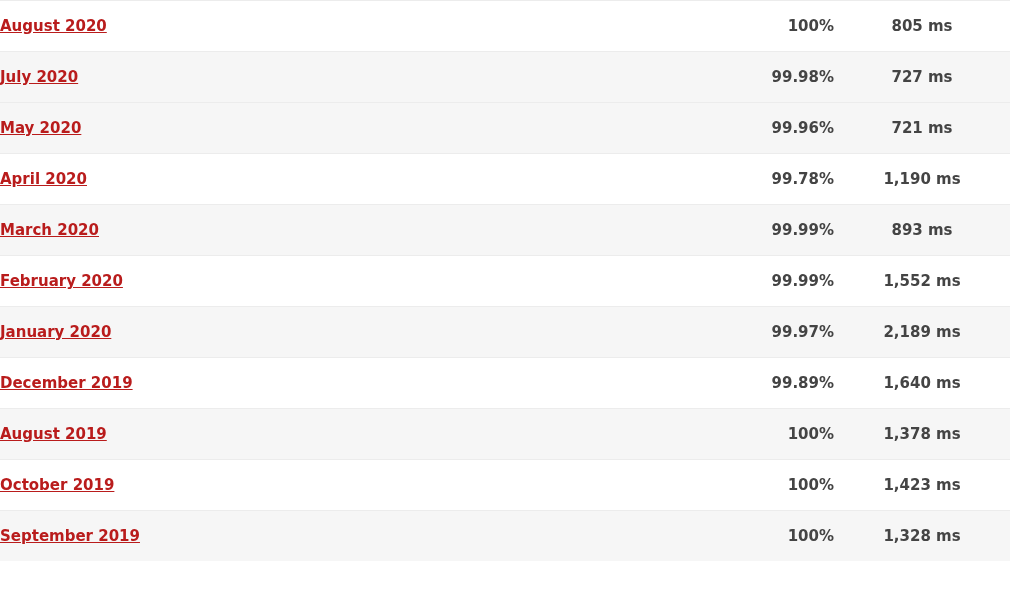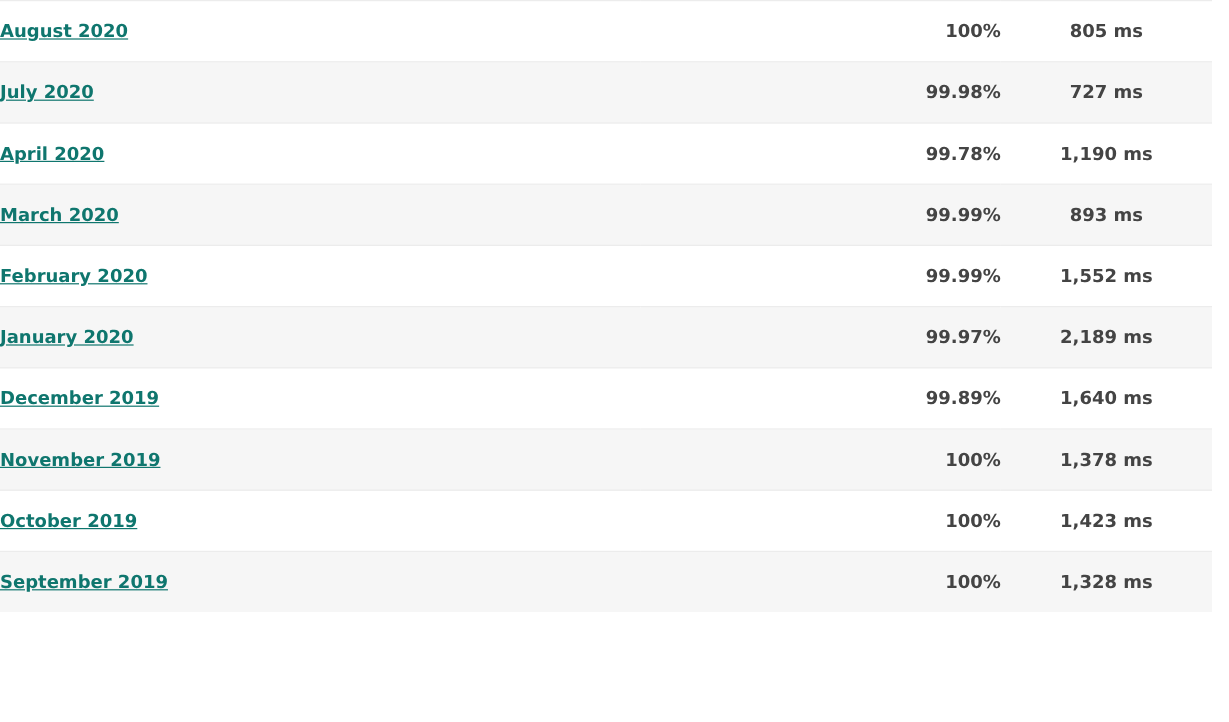--- a/index.html
+++ b/index.html
@@ -42,21 +42,21 @@
     white-space: nowrap;
   }
 
   
   .col-month {
     width: 534px;
     padding-left: 14px;
     text-align: left;
   }
   .month-link {
-    color: #0f766e;
+    color: #b91c1c;
     text-decoration: underline;
     font-weight: bold;
     font-size: 15px;
     cursor: pointer;
   }
 
   
   .col-uptime {
     width: 300px;
     padding-left: 0;
@@ -84,20 +84,25 @@
       <tr class="row-odd">
         <td class="col-month"><span class="month-link">August 2020</span></td>
         <td class="col-uptime"><span class="uptime-value">100%</span></td>
         <td class="col-response"><span>805 ms</span></td>
       </tr>
       <tr class="row-even">
         <td class="col-month"><span class="month-link">July 2020</span></td>
         <td class="col-uptime"><span class="uptime-value">99.98%</span></td>
         <td class="col-response"><span>727 ms</span></td>
       </tr>
+      <tr class="row-even">
+        <td class="col-month"><span class="month-link">May 2020</span></td>
+        <td class="col-uptime"><span class="uptime-value">99.96%</span></td>
+        <td class="col-response"><span>721 ms</span></td>
+      </tr>
       <tr class="row-odd">
         <td class="col-month"><span class="month-link">April 2020</span></td>
         <td class="col-uptime"><span class="uptime-value">99.78%</span></td>
         <td class="col-response"><span>1,190 ms</span></td>
       </tr>
       <tr class="row-even">
         <td class="col-month"><span class="month-link">March 2020</span></td>
         <td class="col-uptime"><span class="uptime-value">99.99%</span></td>
         <td class="col-response"><span>893 ms</span></td>
       </tr>
@@ -110,21 +115,21 @@
         <td class="col-month"><span class="month-link">January 2020</span></td>
         <td class="col-uptime"><span class="uptime-value">99.97%</span></td>
         <td class="col-response"><span>2,189 ms</span></td>
       </tr>
       <tr class="row-odd">
         <td class="col-month"><span class="month-link">December 2019</span></td>
         <td class="col-uptime"><span class="uptime-value">99.89%</span></td>
         <td class="col-response"><span>1,640 ms</span></td>
       </tr>
       <tr class="row-even">
-        <td class="col-month"><span class="month-link">November 2019</span></td>
+        <td class="col-month"><span class="month-link">August 2019</span></td>
         <td class="col-uptime"><span class="uptime-value">100%</span></td>
         <td class="col-response"><span>1,378 ms</span></td>
       </tr>
       <tr class="row-odd">
         <td class="col-month"><span class="month-link">October 2019</span></td>
         <td class="col-uptime"><span class="uptime-value">100%</span></td>
         <td class="col-response"><span>1,423 ms</span></td>
       </tr>
       <tr class="row-even">
         <td class="col-month"><span class="month-link">September 2019</span></td>

